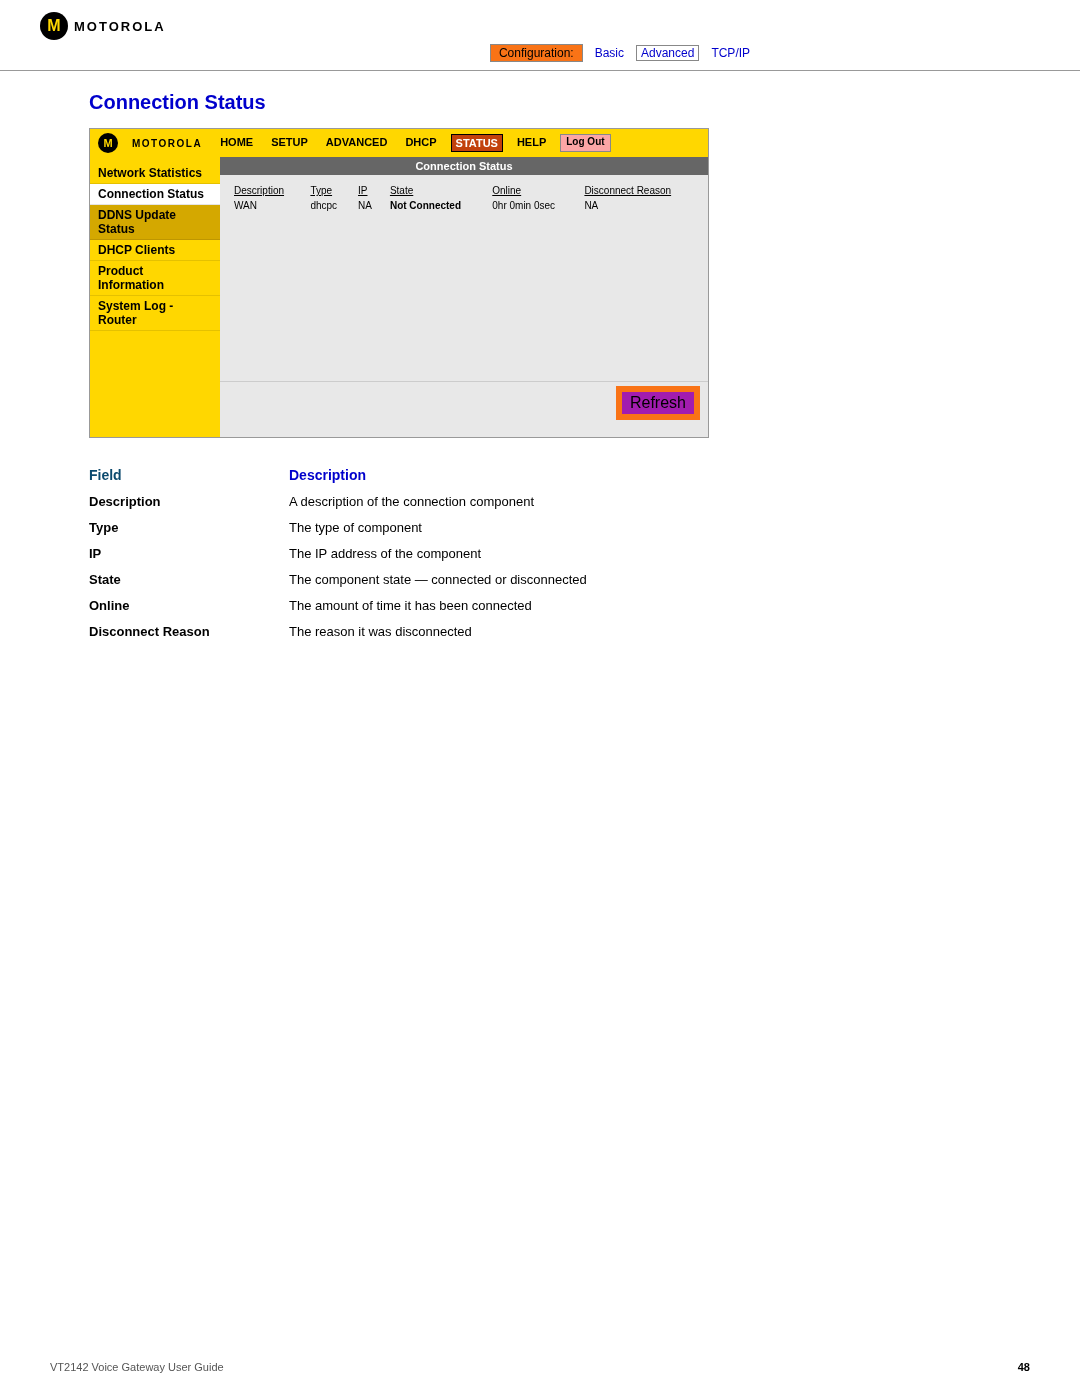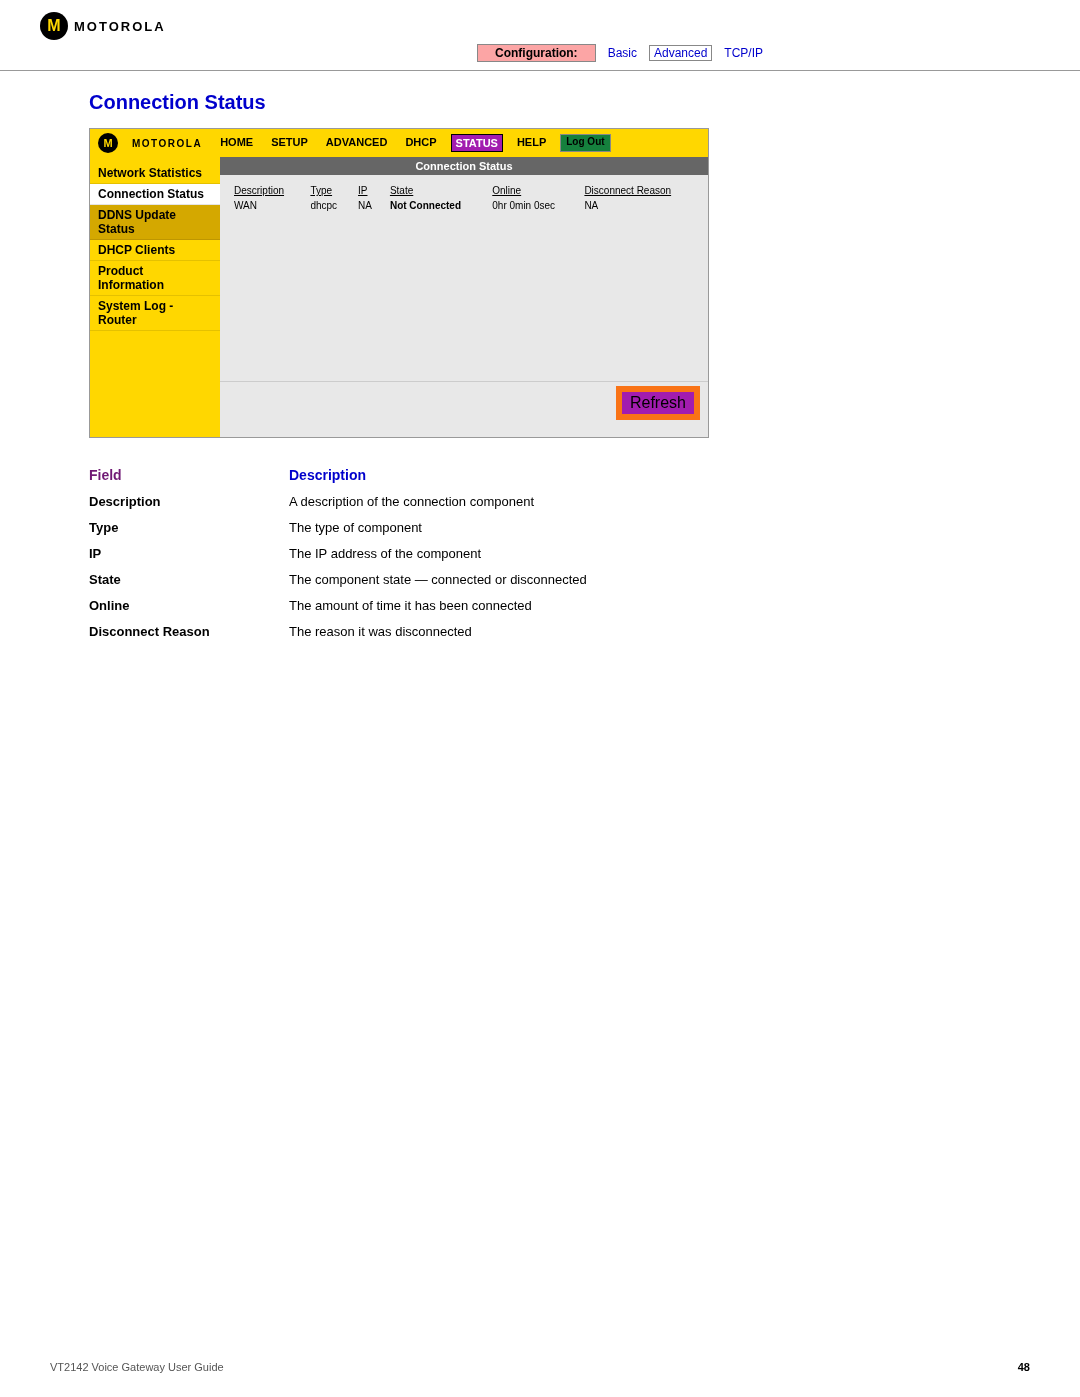--- a/index.html
+++ b/index.html
@@ -73,25 +73,25 @@
     }
     .header-sub {
       display: flex;
       align-items: center;
       justify-content: center;
       gap: 12px;
       margin-top: 4px;
       padding-left: 160px;
     }
     .config-label {
-      background: #fca5a5;
+      background: #f97316;
       border: 1px solid #888;
-      padding: 1px 17px;
+      padding: 1px 8px;
       font-size: 12px;
-      font-weight: bold;
+      font-weight: normal;
     }
     .sub-nav-link {
       color: #0000cc;
       font-size: 12px;
       text-decoration: none;
     }
     .sub-nav-link.bordered {
       border: 1px solid #888;
       padding: 0 4px;
     }
@@ -152,28 +152,28 @@
       gap: 10px;
       font-size: 11px;
       font-weight: bold;
       color: #000;
     }
     .router-nav-item {
       padding: 2px 4px;
       color: #000;
     }
     .router-nav-item.status-active {
-      background: #a21caf;
+      background: #c2410c;
       color: #fff;
       border: 1px solid #000;
     }
     .router-logout-btn {
       border: 1px solid #888;
       padding: 1px 5px;
-      background: #15803d;
+      background: #fca5a5;
       font-size: 10px;
     }
 
     .router-body {
       display: flex;
     }
 
     .router-sidebar {
       background: #FFD700;
       width: 130px;
@@ -262,21 +262,21 @@
       vertical-align: top;
       padding: 5px 0;
     }
     .fields-table .col-desc {
       vertical-align: top;
       padding: 5px 0;
     }
     .field-header {
       font-size: 14px;
       font-weight: bold;
-      color: #701a75;
+      color: #0c4a6e;
       text-align: center;
     }
     .desc-header {
       font-size: 14px;
       font-weight: bold;
       color: #0000cc;
     }
     .field-name {
       font-weight: bold;
       font-size: 13px;

